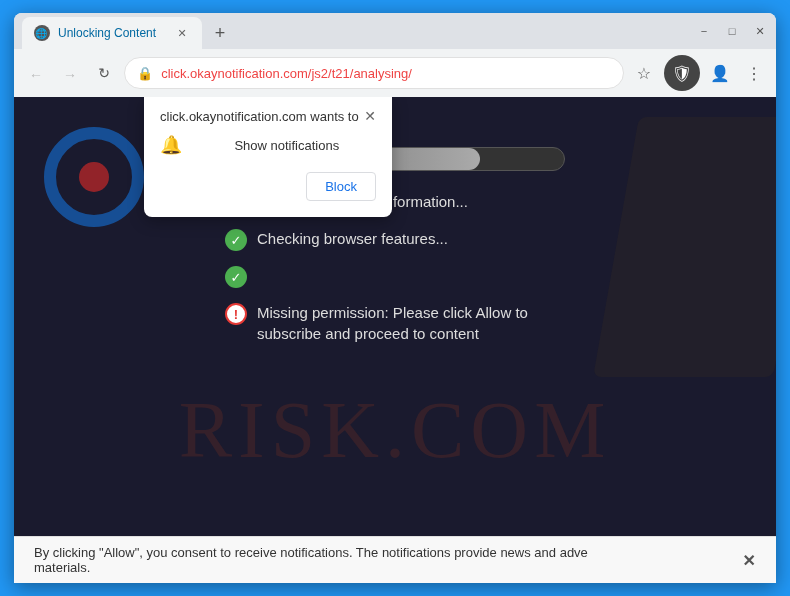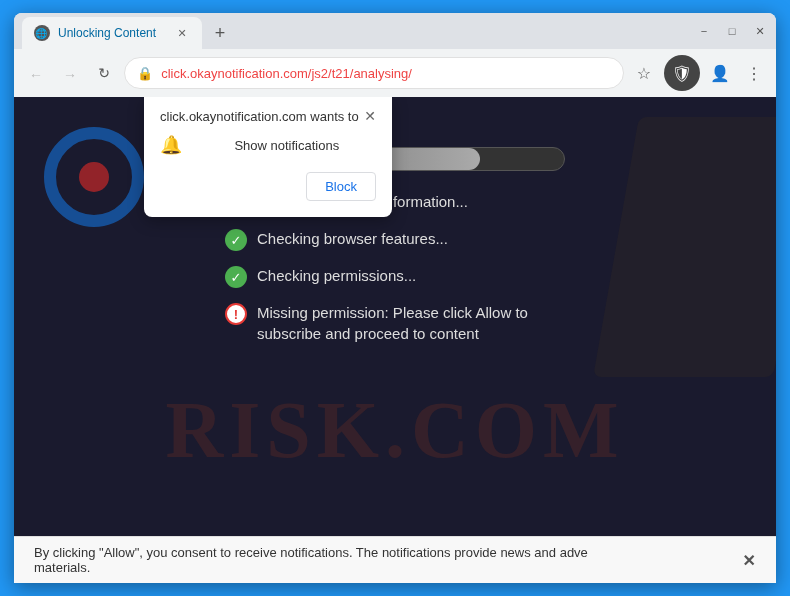--- a/index.html
+++ b/index.html
@@ -204,21 +204,21 @@
       align-items: center;
     }
 
     
     .watermark {
       position: absolute;
       bottom: 60px;
       left: 50%;
       transform: translateX(-50%);
       font-size: 80px;
-      font-weight: bold;
+      font-weight: normal;
       color: rgba(180, 60, 30, 0.18);
       white-space: nowrap;
       letter-spacing: 6px;
       font-family: 'Georgia', serif;
     }
 
     
     .circle-graphic {
       position: absolute;
       left: 30px;
@@ -474,21 +474,20 @@
           <span class="check-text">Checking browser information...</span>
         </div>
 
         <div class="check-item">
           <div class="check-icon green">✓</div>
           <span class="check-text">Checking browser features...</span>
         </div>
 
         <div class="check-item">
           <div class="check-icon green">✓</div>
-          <span class="check-text">Checking permissions...</span>
         </div>
 
         <div class="check-item">
           <div class="check-icon warning">!</div>
           <span class="check-text">Missing permission: Please click Allow to subscribe and proceed to content</span>
         </div>
 
       </div>
     </div>
 

